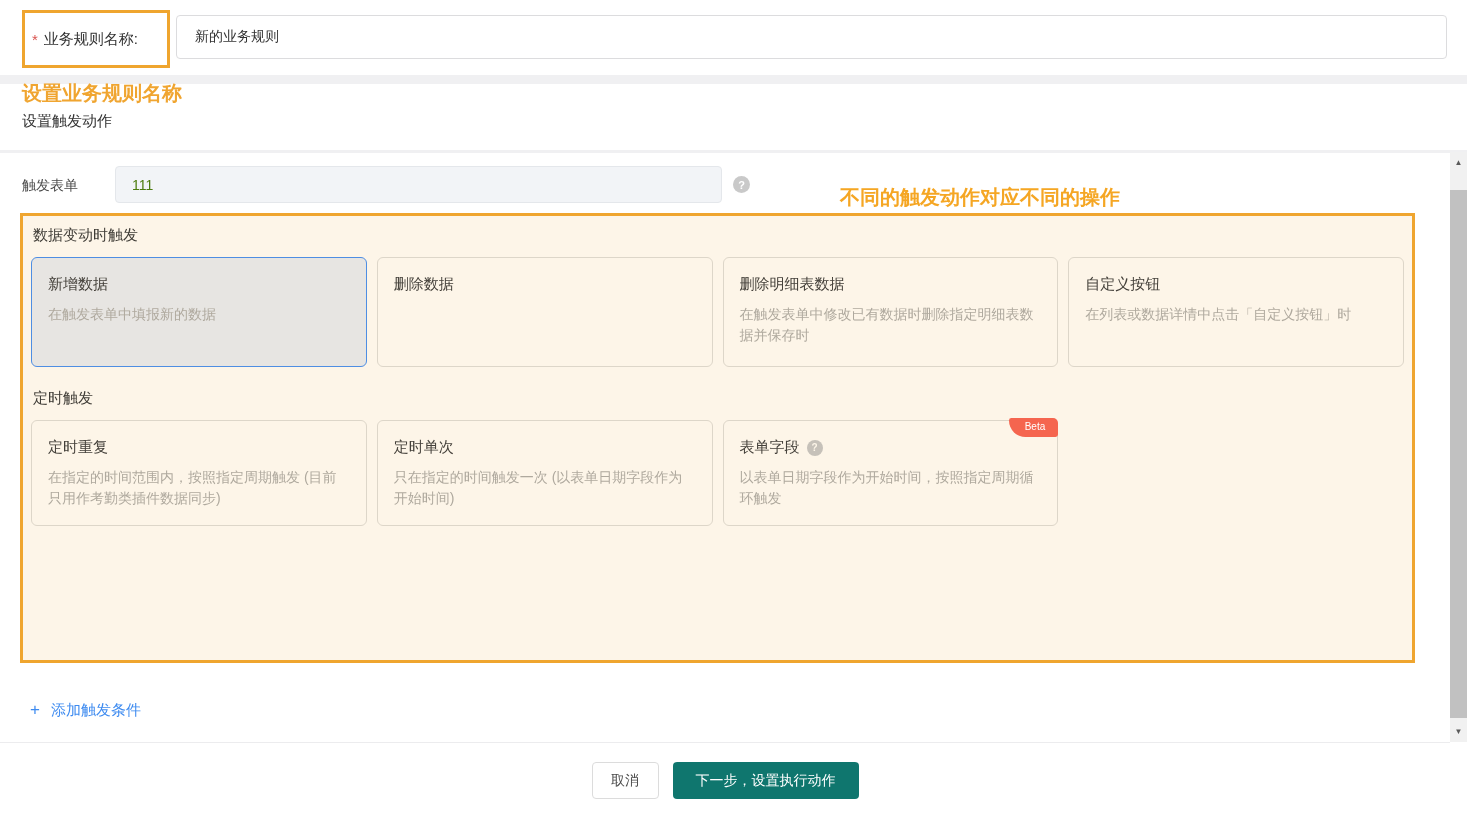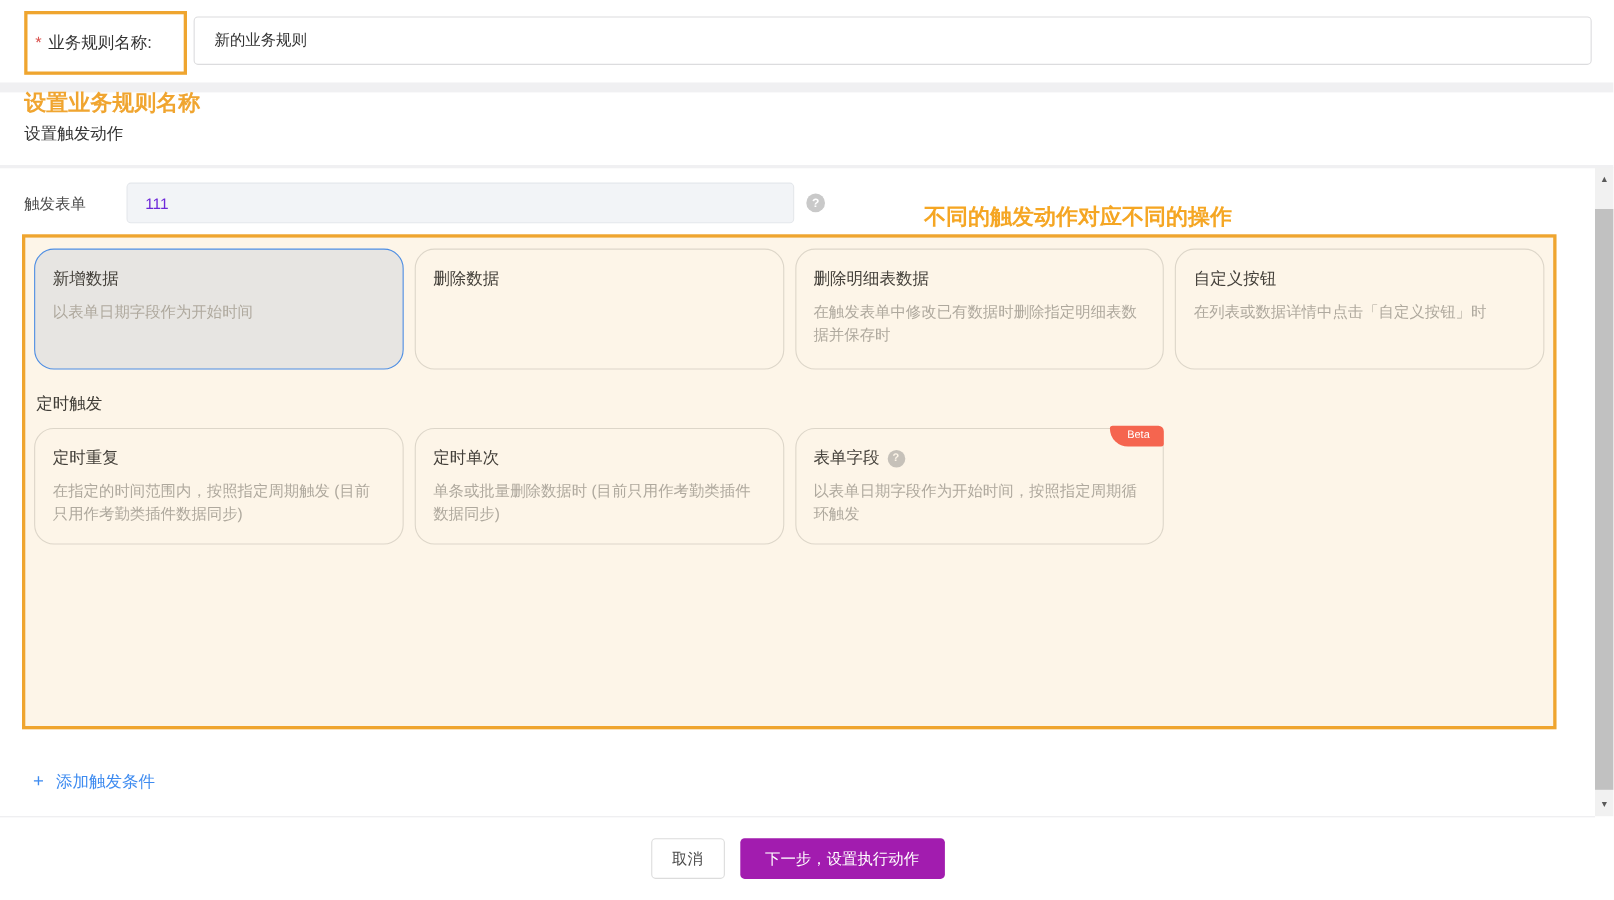--- a/index.html
+++ b/index.html
@@ -18,33 +18,33 @@
 
   .gray-band { position:absolute; left:0; top:75px; width:1467px; height:9px; background:#F0F0F2; }
   .annot-step1 { position:absolute; left:22px; top:80px; font-size:20px; font-weight:bold; color:#F0A530; z-index:2; }
   .subtitle { position:absolute; left:22px; top:112px; font-size:15px; color:#333; }
   .divider2 { position:absolute; left:0; top:150px; width:1467px; height:3px; background:#F0F0F2; }
 
   
   .trigger-label { position:absolute; left:22px; top:177px; font-size:14px; color:#4A4A4A; }
   .trigger-input { position:absolute; left:115px; top:166px; width:607px; height:37px;
     background:#F2F4F7; border:1px solid #E4E7EB; border-radius:4px; padding:0 16px;
-    font-size:14px; color:#6d28d9; font-family:inherit; outline:none; }
+    font-size:14px; color:#4d7c0f; font-family:inherit; outline:none; }
   .help-circle { position:absolute; left:733px; top:176px; width:17px; height:17px; border-radius:50%;
     background:#C9C9C9; color:#fff; font-size:11px; font-weight:bold; display:flex;
     align-items:center; justify-content:center; }
   .annot-note { position:absolute; left:840px; top:184px; font-size:20px; font-weight:bold; color:#F5A623; z-index:2; }
 
   
   .highlight-box { position:absolute; left:20px; top:213px; width:1395px; height:450px;
     border:3px solid #EFA52F; background:#FDF5E8; padding:10px 8px 0 8px; }
   .sec-title { font-size:15px; color:#3F3C36; margin:0 0 12px 2px; }
   .sec-title.second { margin-top:22px; }
   .card-grid { display:grid; grid-template-columns:repeat(4,1fr); gap:12px 10px; }
-  .card { position:relative; border:1px solid #DDD6C9; border-radius:18px; height:110px;
+  .card { position:relative; border:1px solid #DDD6C9; border-radius:6px; height:110px;
     padding:17px 16px 0 16px; cursor:pointer; background:transparent; }
   .card.small { height:106px; }
   .card.selected { background:#E7E5E2; border:1px solid #4E8EE3; }
   .card-title { font-size:15px; color:#44403A; margin-bottom:10px; display:flex; align-items:center; }
   .card-desc { font-size:14px; color:#AFA99E; line-height:1.5; }
   .card-help { width:16px; height:16px; border-radius:50%; background:#C6C1B9; color:#FDF5E8;
     font-size:10px; font-weight:bold; display:inline-flex; align-items:center; justify-content:center; margin-left:7px; }
   .beta-badge { position:absolute; top:-3px; right:-1px; background:#F5654F; color:#fff;
     font-size:10px; padding:3px 13px 5px 16px; border-radius:3px 6px 3px 20px; }
 
@@ -59,21 +59,21 @@
     align-items:center; justify-content:center; font-size:8px; color:#5A5A5A; cursor:pointer; }
   .scroll-arrow.up { top:2px; }
   .scroll-arrow.down { bottom:2px; }
   .scroll-thumb { position:absolute; left:0; top:38px; width:17px; height:528px; background:#C1C1C1; cursor:pointer; }
 
   
   .footer { position:absolute; left:0; top:742px; width:1450px; height:76px; background:#fff;
     border-top:1px solid #ECECEE; display:flex; align-items:center; justify-content:center; gap:14px; }
   .btn-cancel { width:67px; height:37px; background:#fff; border:1px solid #DCDCDC; border-radius:4px;
     font-size:14px; color:#4A4A4A; font-family:inherit; cursor:pointer; }
-  .btn-next { height:37px; padding:0 23px; background:#a21caf; border:none; border-radius:4px;
+  .btn-next { height:37px; padding:0 23px; background:#0f766e; border:none; border-radius:4px;
     font-size:14px; color:#fff; font-family:inherit; cursor:pointer; }
 </style>
 </head>
 <body>
 
 <div class="page">
 
   <div class="label-annot-box">
     <span class="req">*</span>
     <span class="name-label">业务规则名称:</span>
@@ -84,25 +84,26 @@
   <div class="annot-step1">设置业务规则名称</div>
   <div class="subtitle">设置触发动作</div>
   <div class="divider2"></div>
 
   <div class="trigger-label">触发表单</div>
   <input class="trigger-input" type="text" value="111" style="">
   <div class="help-circle">?</div>
   <div class="annot-note">不同的触发动作对应不同的操作</div>
 
   <div class="highlight-box">
+    <div class="sec-title">数据变动时触发</div>
     <div class="card-grid">
 
       <div class="card selected">
         <div class="card-title">新增数据</div>
-        <div class="card-desc">以表单日期字段作为开始时间</div>
+        <div class="card-desc">在触发表单中填报新的数据</div>
       </div>
 
 
       <div class="card">
         <div class="card-title">删除数据</div>
       </div>
 
       <div class="card">
         <div class="card-title">删除明细表数据</div>
         <div class="card-desc">在触发表单中修改已有数据时删除指定明细表数据并保存时</div>
@@ -117,21 +118,21 @@
     <div class="sec-title second">定时触发</div>
     <div class="card-grid">
 
       <div class="card small">
         <div class="card-title">定时重复</div>
         <div class="card-desc">在指定的时间范围内，按照指定周期触发 (目前只用作考勤类插件数据同步)</div>
       </div>
 
       <div class="card small">
         <div class="card-title">定时单次</div>
-        <div class="card-desc">单条或批量删除数据时 (目前只用作考勤类插件数据同步)</div>
+        <div class="card-desc">只在指定的时间触发一次 (以表单日期字段作为开始时间)</div>
       </div>
 
       <div class="card small">
         <div class="beta-badge">Beta</div>
         <div class="card-title">
           <span>表单字段</span>
           <span class="card-help">?</span>
         </div>
         <div class="card-desc">以表单日期字段作为开始时间，按照指定周期循环触发</div>
       </div>

